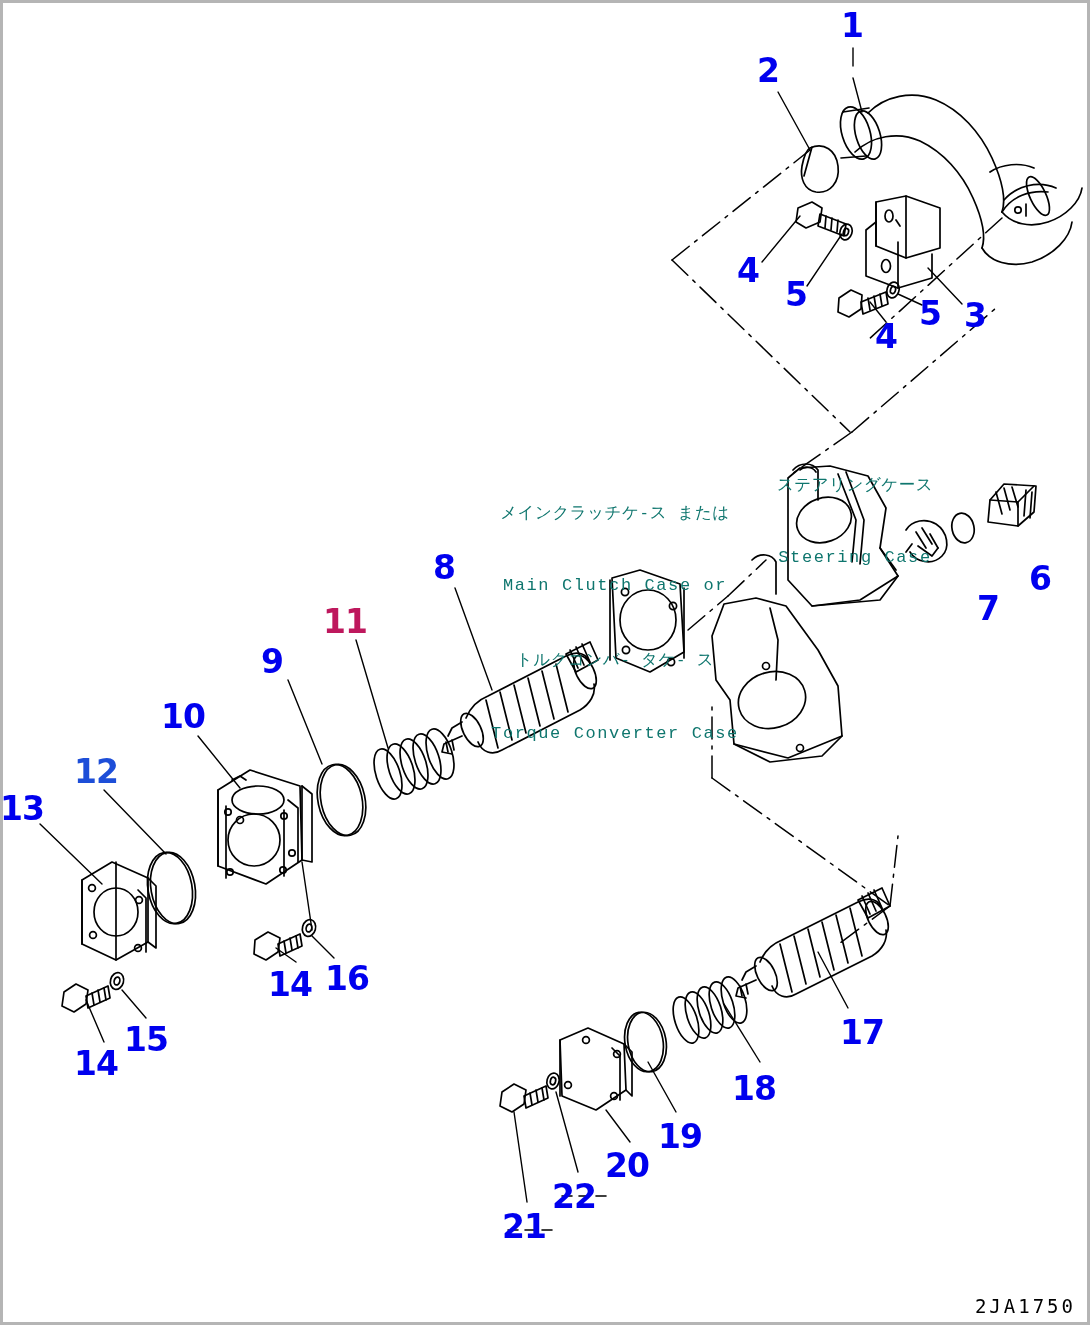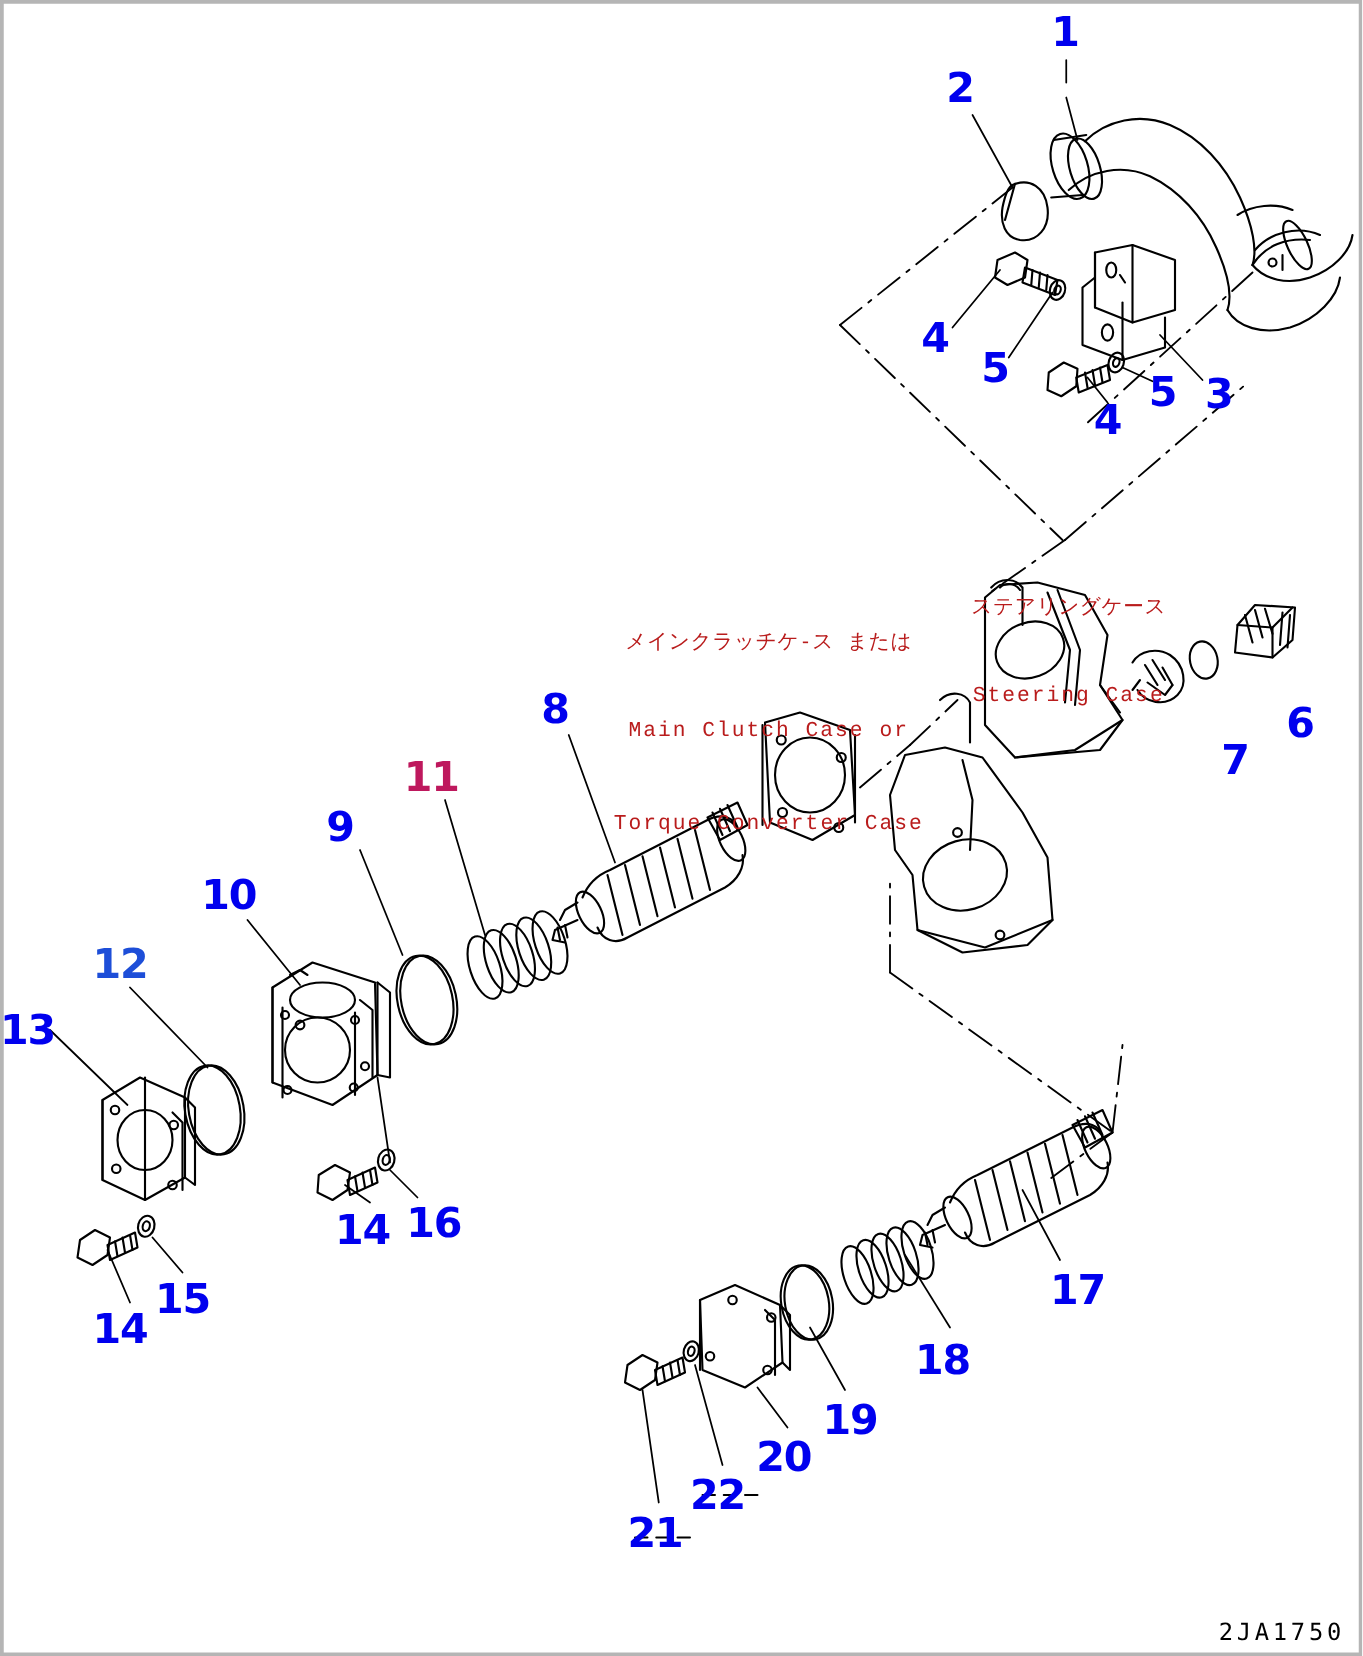--- a/index.html
+++ b/index.html
@@ -38,21 +38,21 @@
     font-weight: bold;
     font-size: 33px;
     line-height: 1;
     letter-spacing: -1px;
     white-space: nowrap;
     transform: translate(-50%, -50%);
   }
   
   .caption {
     position: absolute;
-    color: #b91c1c;
+    color: #0f766e;
     font-family: "DejaVu Sans Mono", monospace;
     font-size: 17px;
     line-height: 1.45;
     white-space: pre;
     text-align: center;
     transform: translate(-50%, 0);
     letter-spacing: 0.5px;
   }
   .caption .jp { font-size: 16.5px; display: block; }
   .caption .en { font-size: 17px; display: block; letter-spacing: 1.6px; font-family: Liberation Mono, monospace;}
@@ -383,20 +383,21 @@
         <path d="M562,1196 L612,1196"></path>
         <path d="M508,1230 L552,1230"></path>
       </g>
 
     </g>
   </svg>
 
   <div class="caption" style="left:615px; top:452px;">
     <span class="jp">メインクラッチケ-ス または</span>
     <span class="en">Main Clutch Case or</span>
+    <span class="jp">トルクコンバ- タケ- ス</span>
     <span class="en">Torque Converter Case</span>
   </div>
 
   <div class="caption" style="left:855px; top:424px;">
     <span class="jp">ステアリングケース</span>
     <span class="en">Steering Case</span>
   </div>
 
   <div id="callout-layer">
       <div class="callout" style="left: 852px; top: 25px; color: rgb(0, 0, 238);">1</div>
@@ -406,21 +407,21 @@
       <div class="callout" style="left: 796px; top: 294px; color: rgb(0, 0, 238);">5</div>
       <div class="callout" style="left: 886px; top: 336px; color: rgb(0, 0, 238);">4</div>
       <div class="callout" style="left: 930px; top: 313px; color: rgb(0, 0, 238);">5</div>
       <div class="callout" style="left: 1040px; top: 578px; color: rgb(0, 0, 238);">6</div>
       <div class="callout" style="left: 988px; top: 608px; color: rgb(0, 0, 238);">7</div>
       <div class="callout" style="left: 444px; top: 567px; color: rgb(0, 0, 238);">8</div>
       <div class="callout" style="left: 272px; top: 661px; color: rgb(0, 0, 238);">9</div>
       <div class="callout" style="left: 183px; top: 716px; color: rgb(0, 0, 238);">10</div>
       <div class="callout" style="left: 345px; top: 621px; color: #be185d;">11</div>
       <div class="callout" style="left: 96px; top: 771px; color: #1d4ed8;">12</div>
-      <div class="callout" style="left: 22px; top: 808px; color: rgb(0, 0, 238); margin-top: 16px;">13</div>
+      <div class="callout" style="left: 22px; top: 808px; color: rgb(0, 0, 238);">13</div>
       <div class="callout" style="left: 96px; top: 1063px; color: rgb(0, 0, 238);">14</div>
       <div class="callout" style="left: 146px; top: 1039px; color: rgb(0, 0, 238);">15</div>
       <div class="callout" style="left: 290px; top: 984px; color: rgb(0, 0, 238);">14</div>
       <div class="callout" style="left: 347px; top: 978px; color: rgb(0, 0, 238);">16</div>
       <div class="callout" style="left: 862px; top: 1032px; color: rgb(0, 0, 238);">17</div>
       <div class="callout" style="left: 754px; top: 1088px; color: rgb(0, 0, 238);">18</div>
       <div class="callout" style="left: 680px; top: 1136px; color: rgb(0, 0, 238);">19</div>
       <div class="callout" style="left: 627px; top: 1165px; color: rgb(0, 0, 238);">20</div>
       <div class="callout" style="left: 524px; top: 1226px; color: rgb(0, 0, 238); text-align: center;">21</div>
       <div class="callout" style="left: 574px; top: 1196px; color: rgb(0, 0, 238); text-align: center;">22</div>

